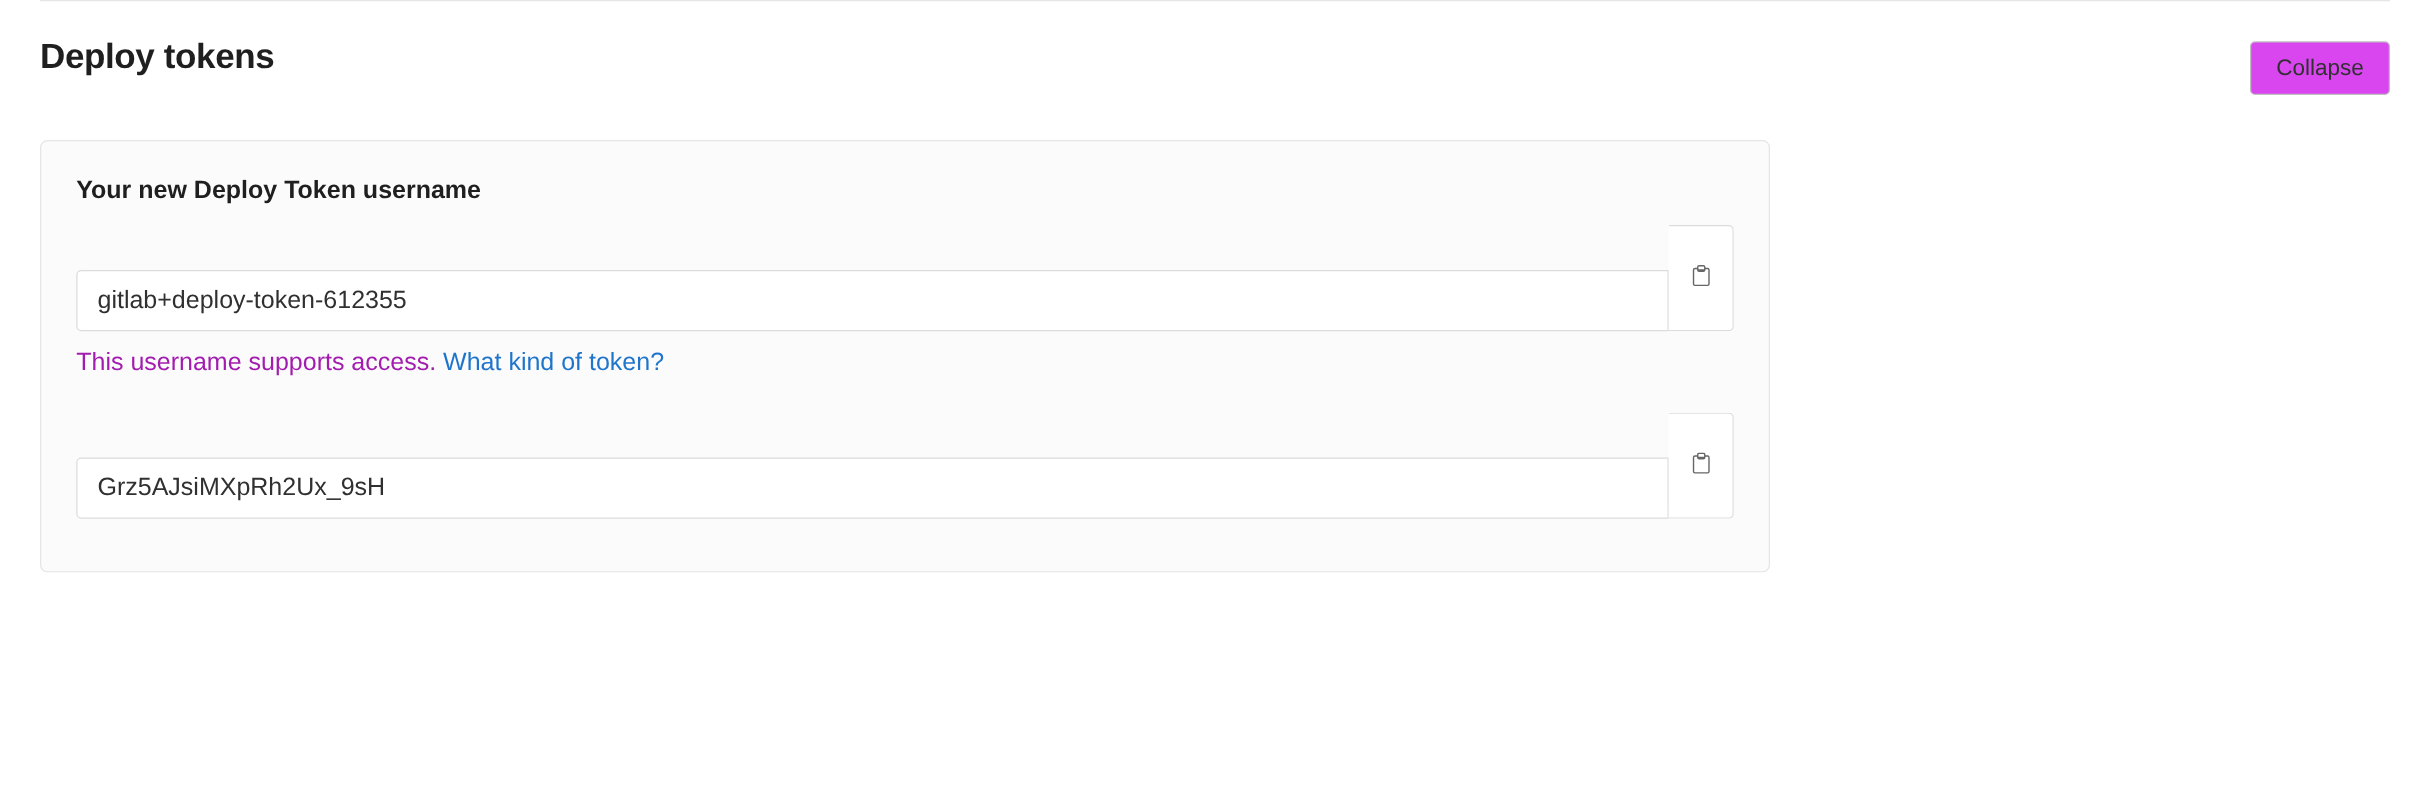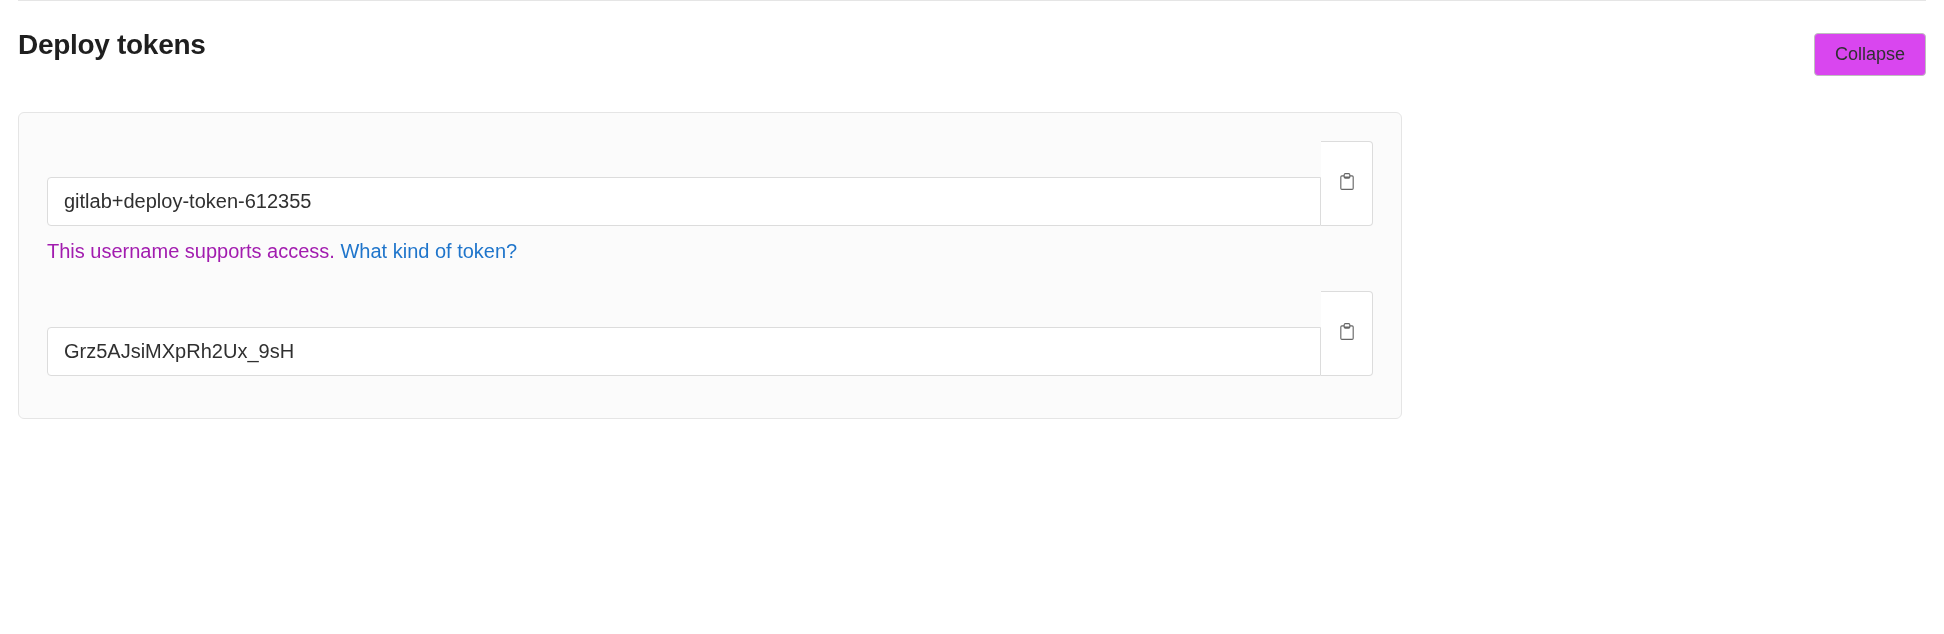--- a/index.html
+++ b/index.html
@@ -8,21 +8,21 @@
       padding: 0;
     }
     body {
       font-family: -apple-system, BlinkMacSystemFont, "Segoe UI", Helvetica, Arial, sans-serif;
       background: #ffffff;
       color: #303030;
       font-size: 14px;
     }
     .container {
       max-width: 1944px;
-      padding: 0 18px;
+      padding: 0 32px;
     }
     .divider {
       border: none;
       border-top: 1px solid #e5e5e5;
       margin: 0 0 28px 0;
     }
     .section-header {
       display: flex;
       justify-content: space-between;
       align-items: flex-start;
@@ -131,20 +131,21 @@
   <hr class="divider">
 
   <div class="section-header">
     <div class="section-header-left">
       <h2 class="section-title">Deploy tokens</h2>
     </div>
     <button class="collapse-btn">Collapse</button>
   </div>
 
   <div class="card">
+    <div class="field-label">Your new Deploy Token username</div>
 
     <div class="input-group">
       <input type="text" class="input-field" readonly="" value="gitlab+deploy-token-612355" style="">
       <button class="copy-btn">
         <span>
           <svg viewBox="0 0 16 16">
               <path d="M5 1.5A1.5 1.5 0 0 1 6.5 0h3A1.5 1.5 0 0 1 11 1.5V2h1.5A1.5 1.5 0 0 1 14 3.5v10A1.5 1.5 0 0 1 12.5 15h-9A1.5 1.5 0 0 1 2 13.5v-10A1.5 1.5 0 0 1 3.5 2H5v-.5zM6.5 1a.5.5 0 0 0-.5.5V3h4V1.5a.5.5 0 0 0-.5-.5h-3zM3.5 3a.5.5 0 0 0-.5.5v10a.5.5 0 0 0 .5.5h9a.5.5 0 0 0 .5-.5v-10a.5.5 0 0 0-.5-.5H11v.5A1.5 1.5 0 0 1 9.5 5h-3A1.5 1.5 0 0 1 5 3.5V3H3.5z"></path>
             </svg>
         </span>
       </button>

